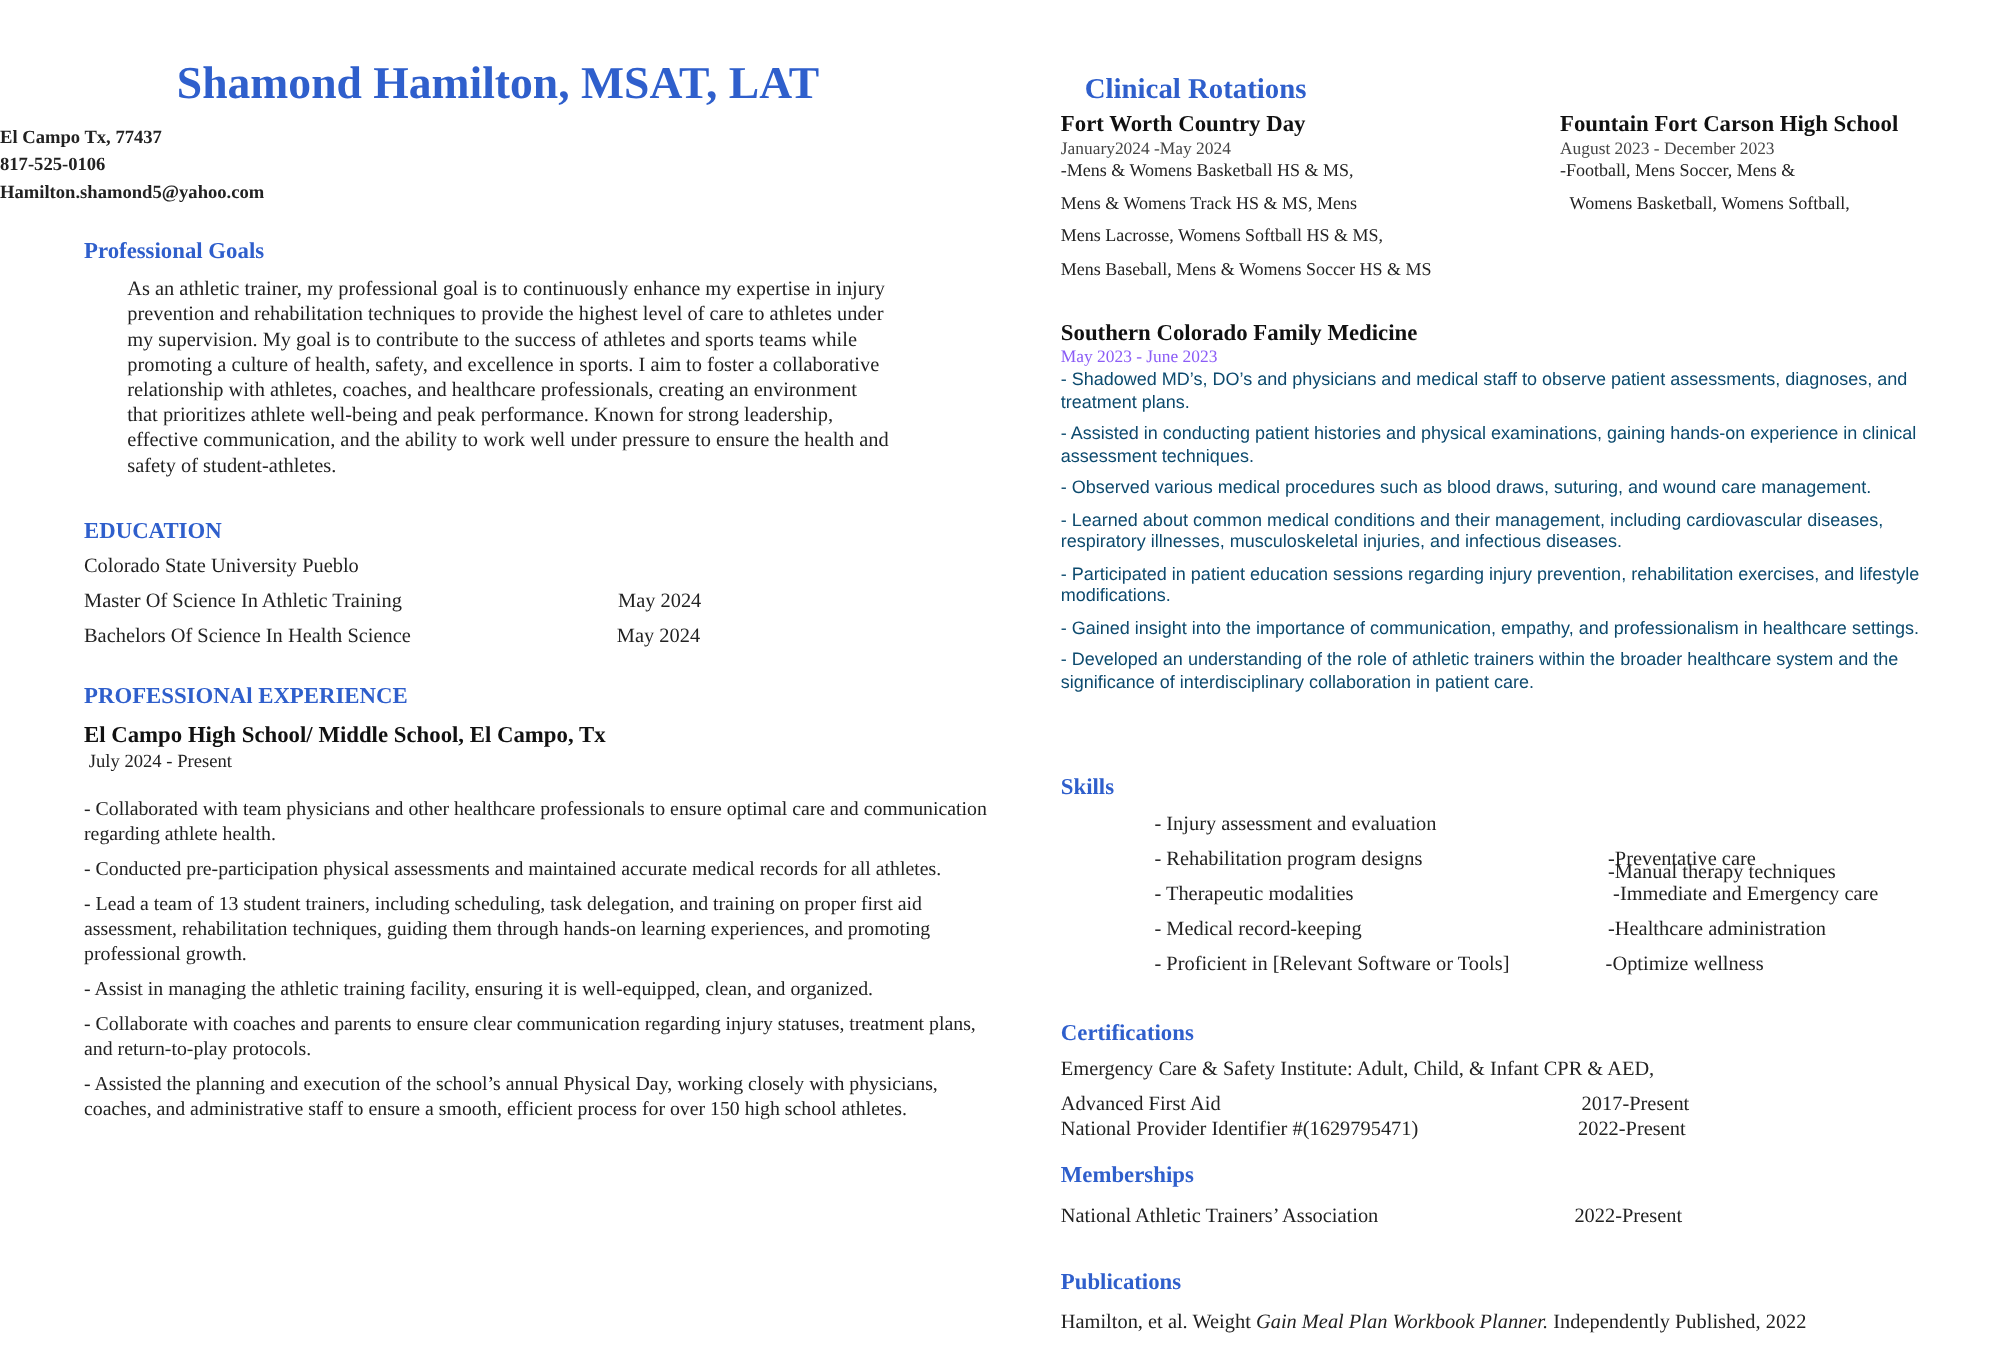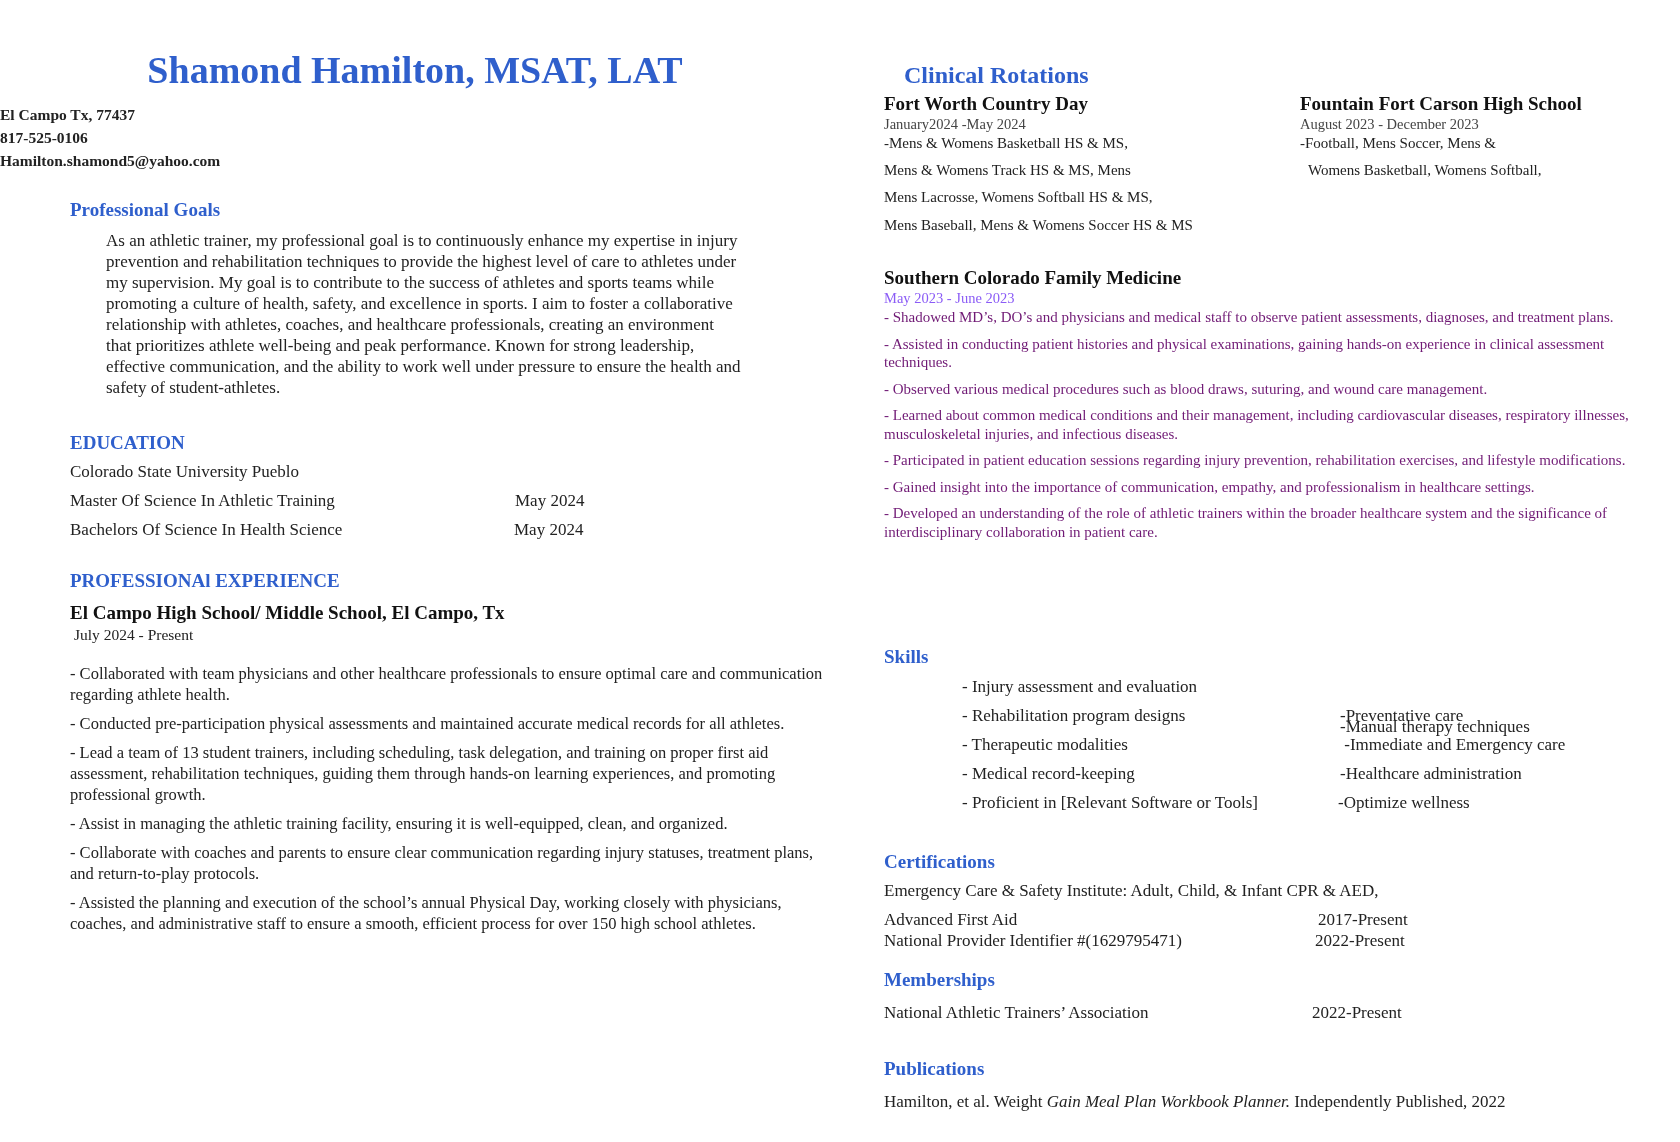--- a/index.html
+++ b/index.html
@@ -37,22 +37,22 @@
     .small-text {
       font-size: 15px; color: #222;
       font-family: "Liberation Serif", serif;
     }
     .bullet {
       font-size: 16.5px; line-height: 21px; color: #222;
       font-family: "Liberation Serif", serif;
       white-space: normal;
     }
     .bullet-sm {
-      font-size: 15px; line-height: 18.5px; color: #701a75;
-      font-family: Liberation Serif, serif;
+      font-size: 15px; line-height: 18.5px; color: #0c4a6e;
+      font-family: Liberation Sans, sans-serif;
       white-space: normal;
     }
     .row-text {
       font-size: 17px; color: #222;
       font-family: "Liberation Serif", serif;
     }
     .skill {
       font-size: 17px; color: #222;
       font-family: "Liberation Serif", serif;
     }

